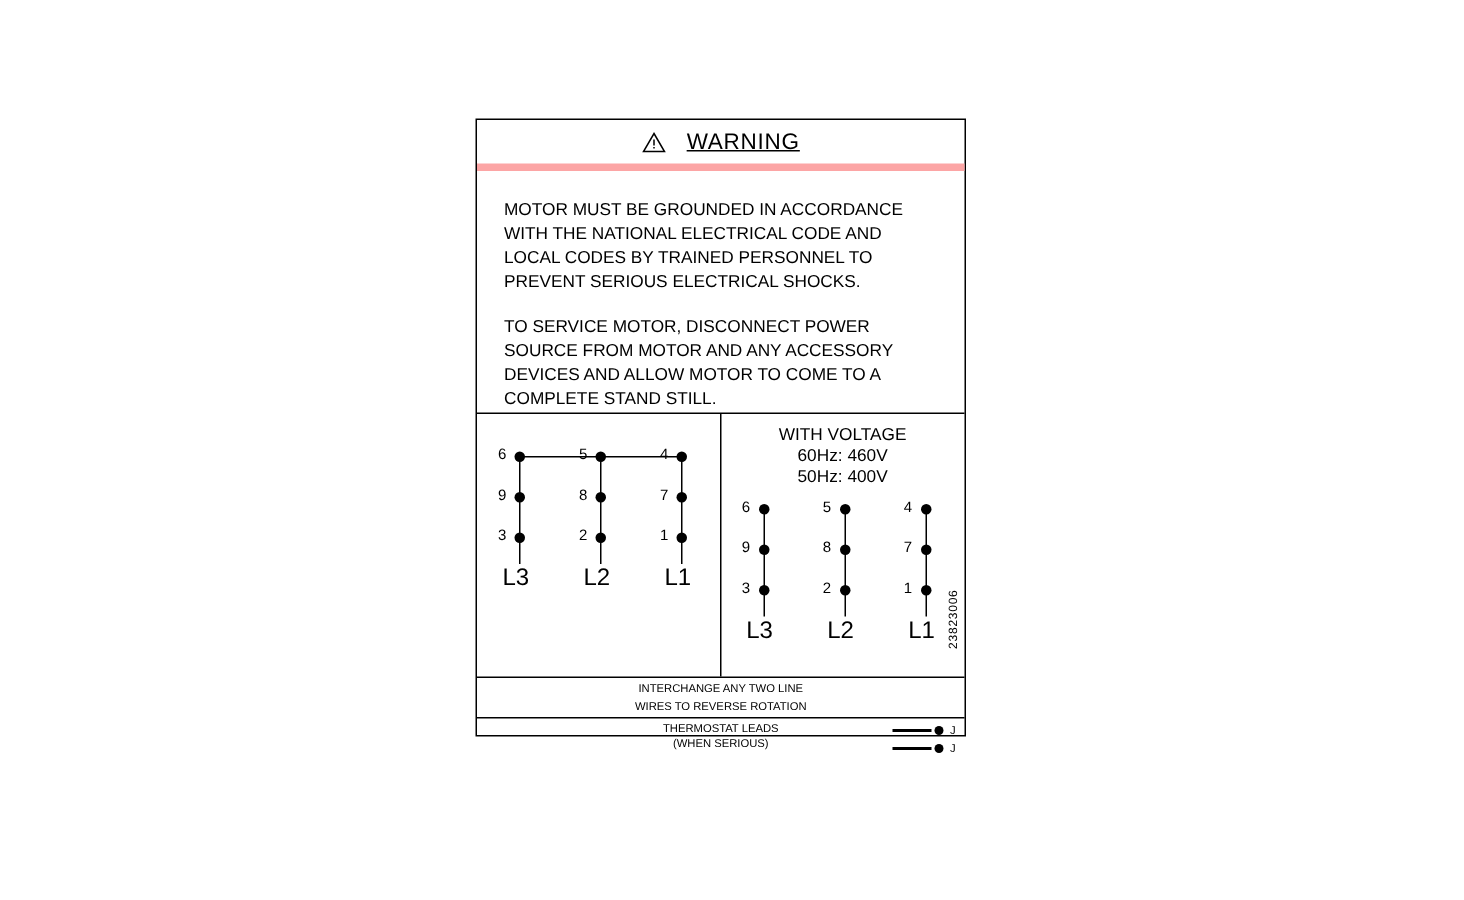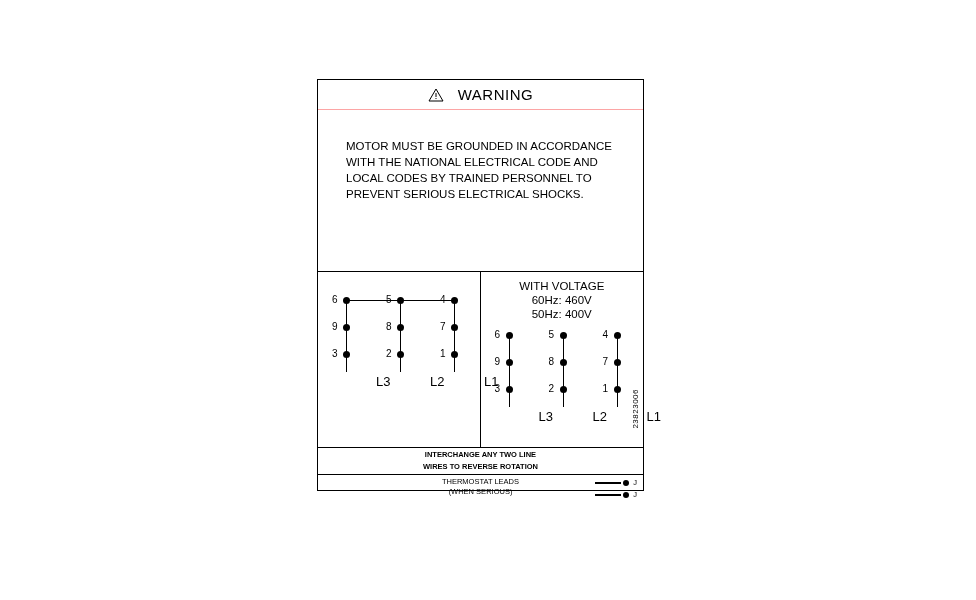--- a/index.html
+++ b/index.html
@@ -25,25 +25,26 @@
     height: 412px;
     border: 1px solid #000;
     box-sizing: border-box;
     background: #fff;
   }
 
   
   #warning-header {
     position: relative;
     height: 29px;
-    border-bottom: 1px solid #fca5a5;
+    border-bottom: 5px solid #fca5a5;
     display: flex;
     align-items: center;
     justify-content: center;
     gap: 14px;
+    text-decoration: underline;
   }
   #warning-title {
     font-size: 15px;
     letter-spacing: 0.5px;
   }
   .tri-icon {
     display: inline-block;
     width: 16px;
     height: 14px;
     position: relative;
@@ -54,21 +55,21 @@
   #warning-body {
     padding: 10px 10px 8px 10px;
     border-bottom: 1px solid #000;
     height: 162px;
     box-sizing: border-box;
   }
   .warn-para {
     font-size: 11.5px;
     line-height: 16px;
     white-space: pre-line;
-    margin: 18px;
+    margin: 8px;
   }
   .warn-para + .warn-para { margin-top: 14px; }
 
   
   #voltage-section {
     display: flex;
     height: 176px;
     border-bottom: 1px solid #000;
     box-sizing: border-box;
   }
@@ -101,23 +102,22 @@
     background: #000;
     border-radius: 50%;
   }
   .node-label {
     position: absolute;
     font-size: 10px;
     line-height: 10px;
   }
   .term-label {
     position: absolute;
-    font-size: 13px;
+    font-size: 16px;
     line-height: 11px;
-    margin-left: 41px;
   }
   .wire {
     position: absolute;
     background: #000;
   }
   .wire-v { width: 1px; }
   .wire-h { height: 1px; }
 
   
   #side-code {
@@ -130,21 +130,20 @@
     transform: rotate(180deg);
   }
 
   
   #footer-rows { position: relative; }
   .footer-row {
     font-size: 7.5px;
     text-align: center;
     line-height: 10px;
     padding: 1px 0;
-    font-weight: bold;
   }
   #footer-note-1 { border-bottom: 0; padding-top: 2px; }
   #footer-note-2 { border-bottom: 1px solid #000; padding-bottom: 2px; }
   #thermostat-block {
     position: relative;
     height: 30px;
     box-sizing: border-box;
   }
   #thermostat-line-1 {
     font-size: 7.5px;
@@ -194,20 +193,24 @@
       </svg>
     </span>
     <span id="warning-title">WARNING</span>
   </div>
 
   <div id="warning-body">
     <p class="warn-para">MOTOR MUST BE GROUNDED IN ACCORDANCE
 WITH THE NATIONAL ELECTRICAL CODE AND
 LOCAL CODES BY TRAINED PERSONNEL TO
 PREVENT SERIOUS ELECTRICAL SHOCKS.</p>
+    <p class="warn-para">TO SERVICE MOTOR, DISCONNECT POWER
+SOURCE FROM MOTOR AND ANY ACCESSORY
+DEVICES AND ALLOW MOTOR TO COME TO A
+COMPLETE STAND STILL.</p>
   </div>
 
   <div id="voltage-section">
 
     <div class="volt-panel" id="low-voltage-panel">
 
       <div class="diagram-area">
 
         <div class="wire wire-h" style="left:28px; top:28px; width:108px;"></div>
 

